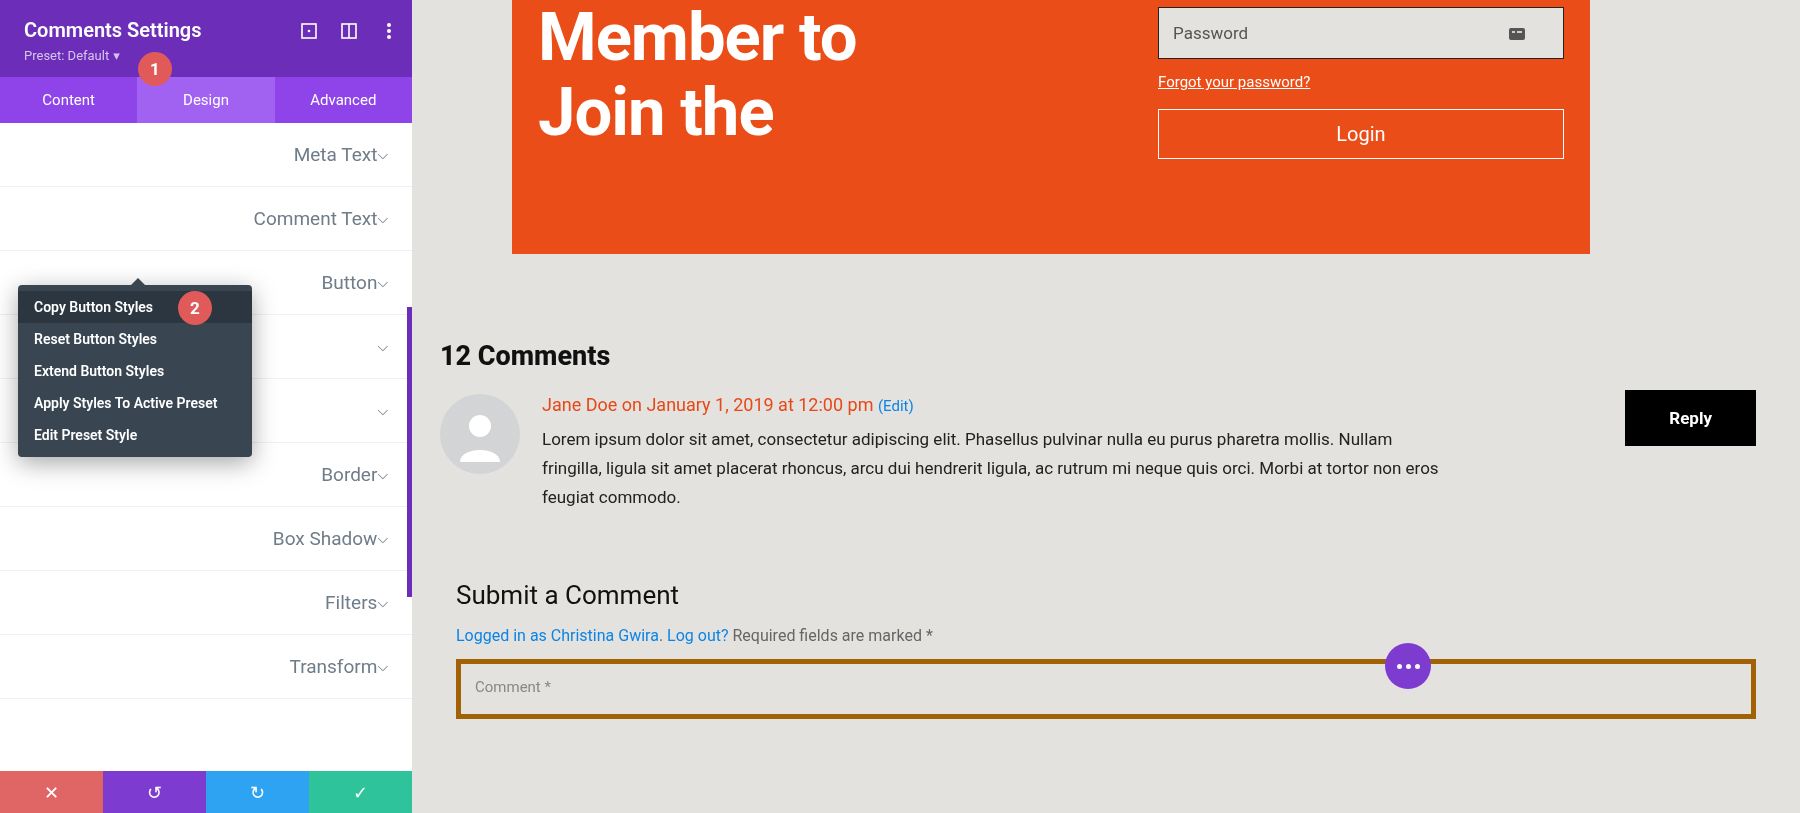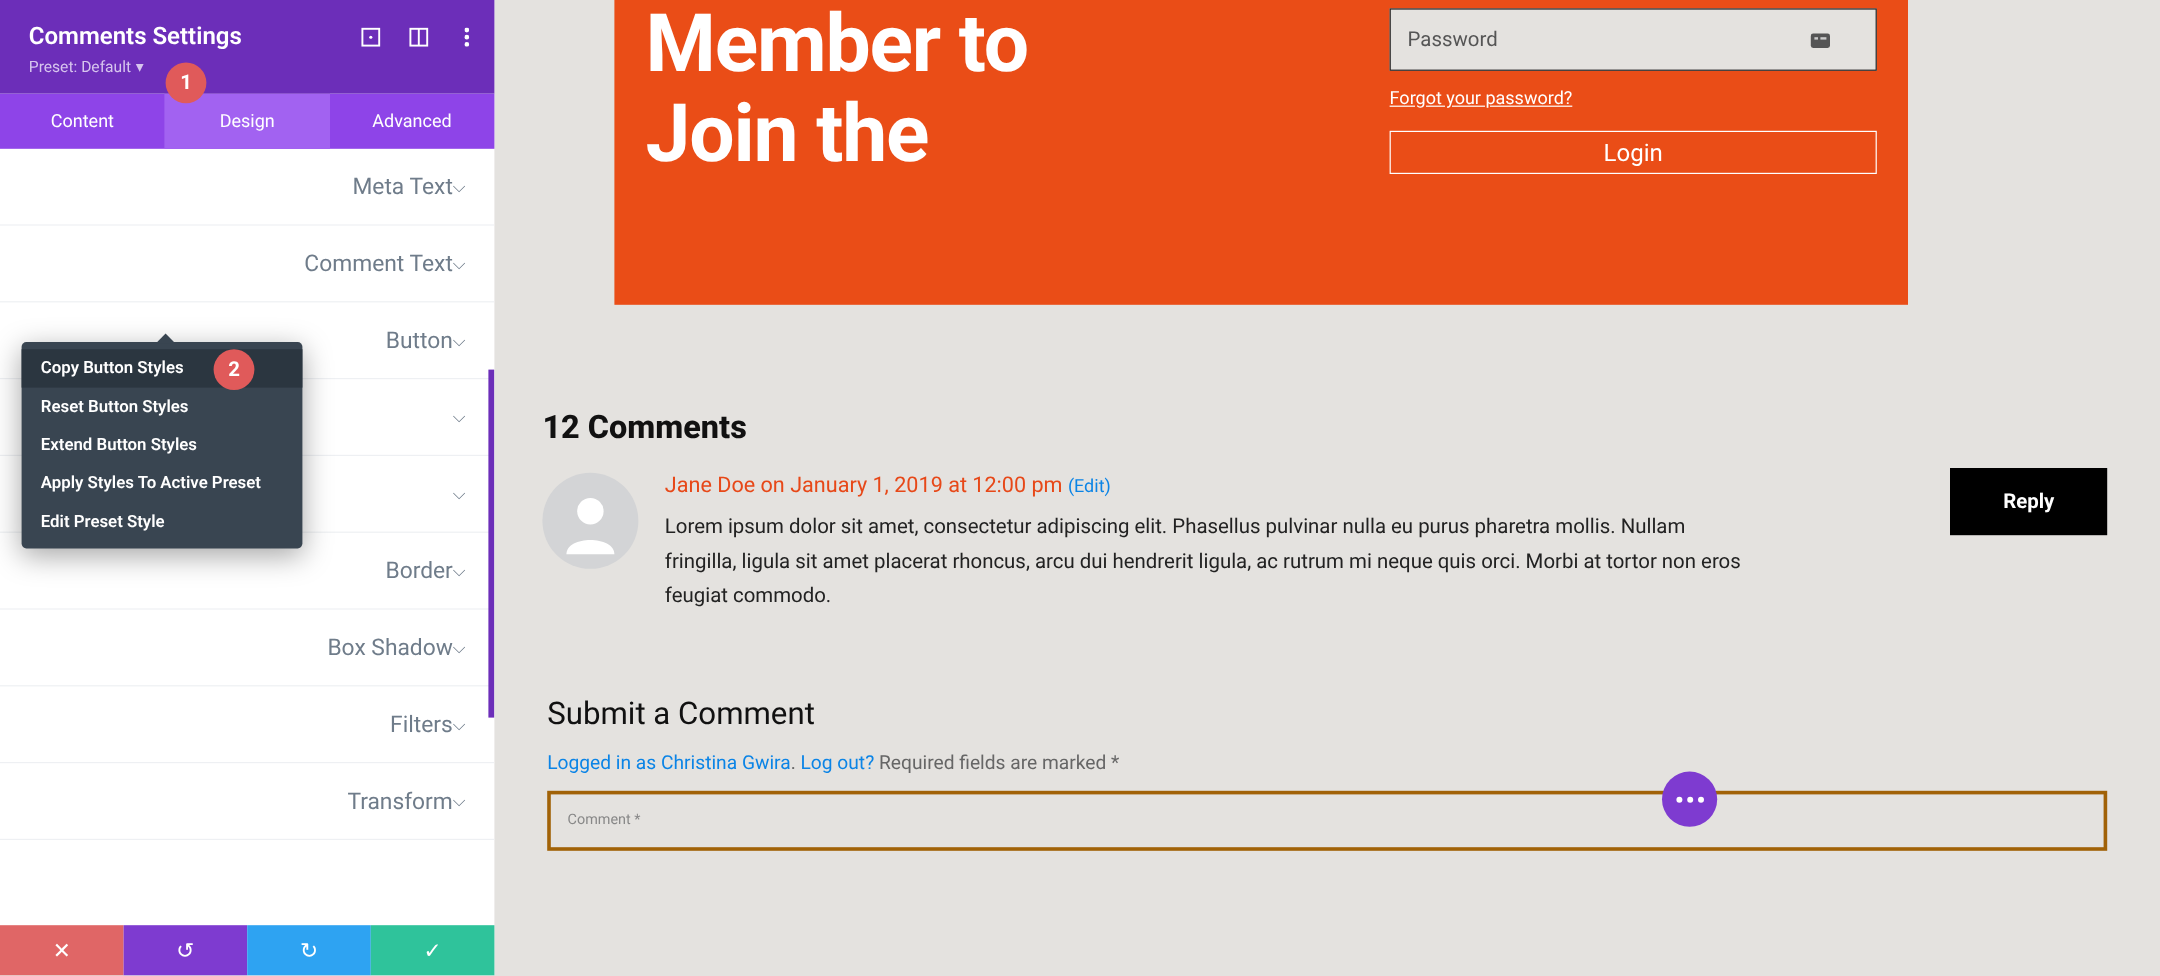--- a/index.html
+++ b/index.html
@@ -31,38 +31,38 @@
 .fb-blue{background:#2ea3f2}
 .fb-green{background:#2fc39b}
 .main{position:absolute;left:412px;top:0;right:0;height:813px}
 .hero{position:absolute;left:100px;top:0;width:1078px;height:254px;background:#ea4d17;display:flex;padding:0 26px 26px}
 .hero-left{flex:1;padding-top:0}
 .hero-title{color:#fff;font-size:67px;font-weight:700;line-height:1.12;letter-spacing:-1px}
 .hero-right{width:406px;padding-top:0}
 .pw{width:100%;height:52px;background:#e4e2df;border:1px solid #222;padding:0 14px;font-size:17px;color:#333;margin-top:7px;outline:none}
 .pw::placeholder{color:#555}
 .forgot{display:inline-block;margin-top:14px;color:#fff;text-decoration:underline;font-size:15px}
-.login-btn{width:100%;height:36px;margin-top:18px;background:transparent;border:1px solid #fff;color:#fff;font-size:20px;cursor:pointer}
+.login-btn{width:100%;height:50px;margin-top:18px;background:transparent;border:1px solid #fff;color:#fff;font-size:20px;cursor:pointer}
 .pw-ico{position:absolute;right:38px;top:25px;width:18px;height:18px}
-.comments-sec{position:absolute;left:40px;top:340px;right:44px}
+.comments-sec{position:absolute;left:28px;top:340px;right:44px}
 .com-h{font-size:27px;font-weight:800;color:#111;margin-bottom:22px}
 .comment{display:flex;gap:22px;margin-bottom:30px}
 .avatar{width:80px;height:80px;border-radius:50%;background:#d3d4d6;display:flex;align-items:center;justify-content:center}
 .c-body{flex:1}
 .c-meta{font-size:18px;margin-bottom:10px}
 .c-author{color:#e74818}
 .c-date{color:#e74818}
 .c-edit{color:#0b84e6;font-size:15px}
 .c-text{font-size:17px;line-height:1.7;color:#222;max-width:900px}
 .reply-btn{position:absolute;right:0;top:50px;background:#000;color:#fff;padding:18px 44px;font-size:17px;font-weight:700;cursor:pointer}
 .submit-sec{position:absolute;left:44px;top:580px;right:44px}
 .sub-h{font-size:26px;font-weight:400;color:#111;margin-bottom:16px}
 .sub-meta{font-size:16px;color:#666;margin-bottom:14px}
 .sub-meta a{color:#0b84e6;text-decoration:none}
-.comment-box{width:100%;height:50px;border:3px solid #a16207;background:transparent;padding:14px;font-size:12px;outline:none;resize:none}
+.comment-box{width:100%;height:60px;border:5px solid #a16207;background:transparent;padding:14px;font-size:15px;outline:none;resize:none}
 .comment-box::placeholder{color:#888}
 .fab{position:absolute;left:973px;top:643px;width:46px;height:46px;border-radius:50%;background:#7e3bd0;display:flex;align-items:center;justify-content:center;cursor:pointer;z-index:50}
 .fab-dots{display:flex;gap:4px}
 .fab-dots span{width:5px;height:5px;border-radius:50%;background:#fff}
 svg{display:block}
 </style>
 </head>
 <body>
 
 <div class="sidebar">

